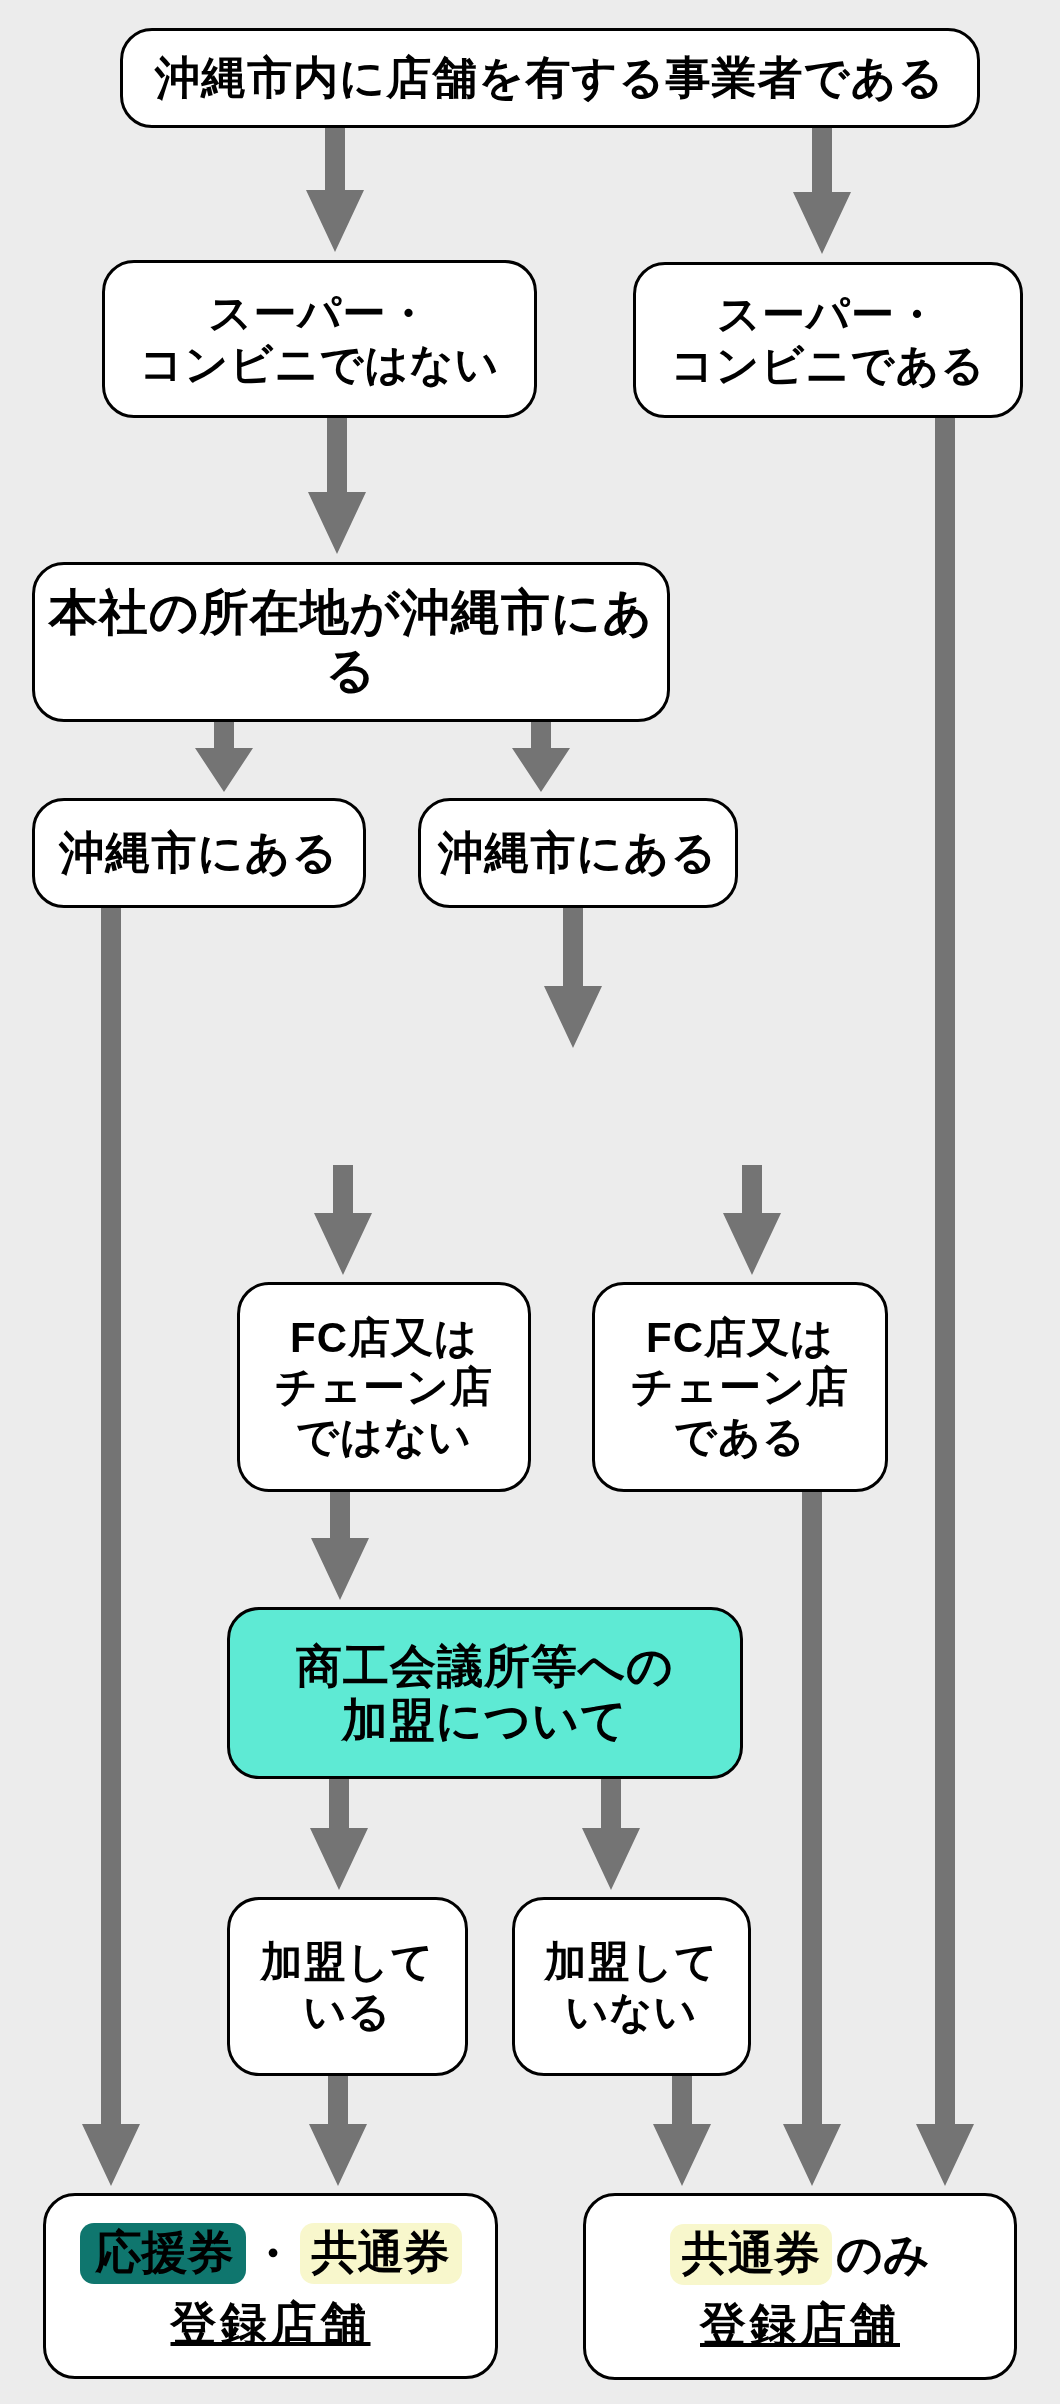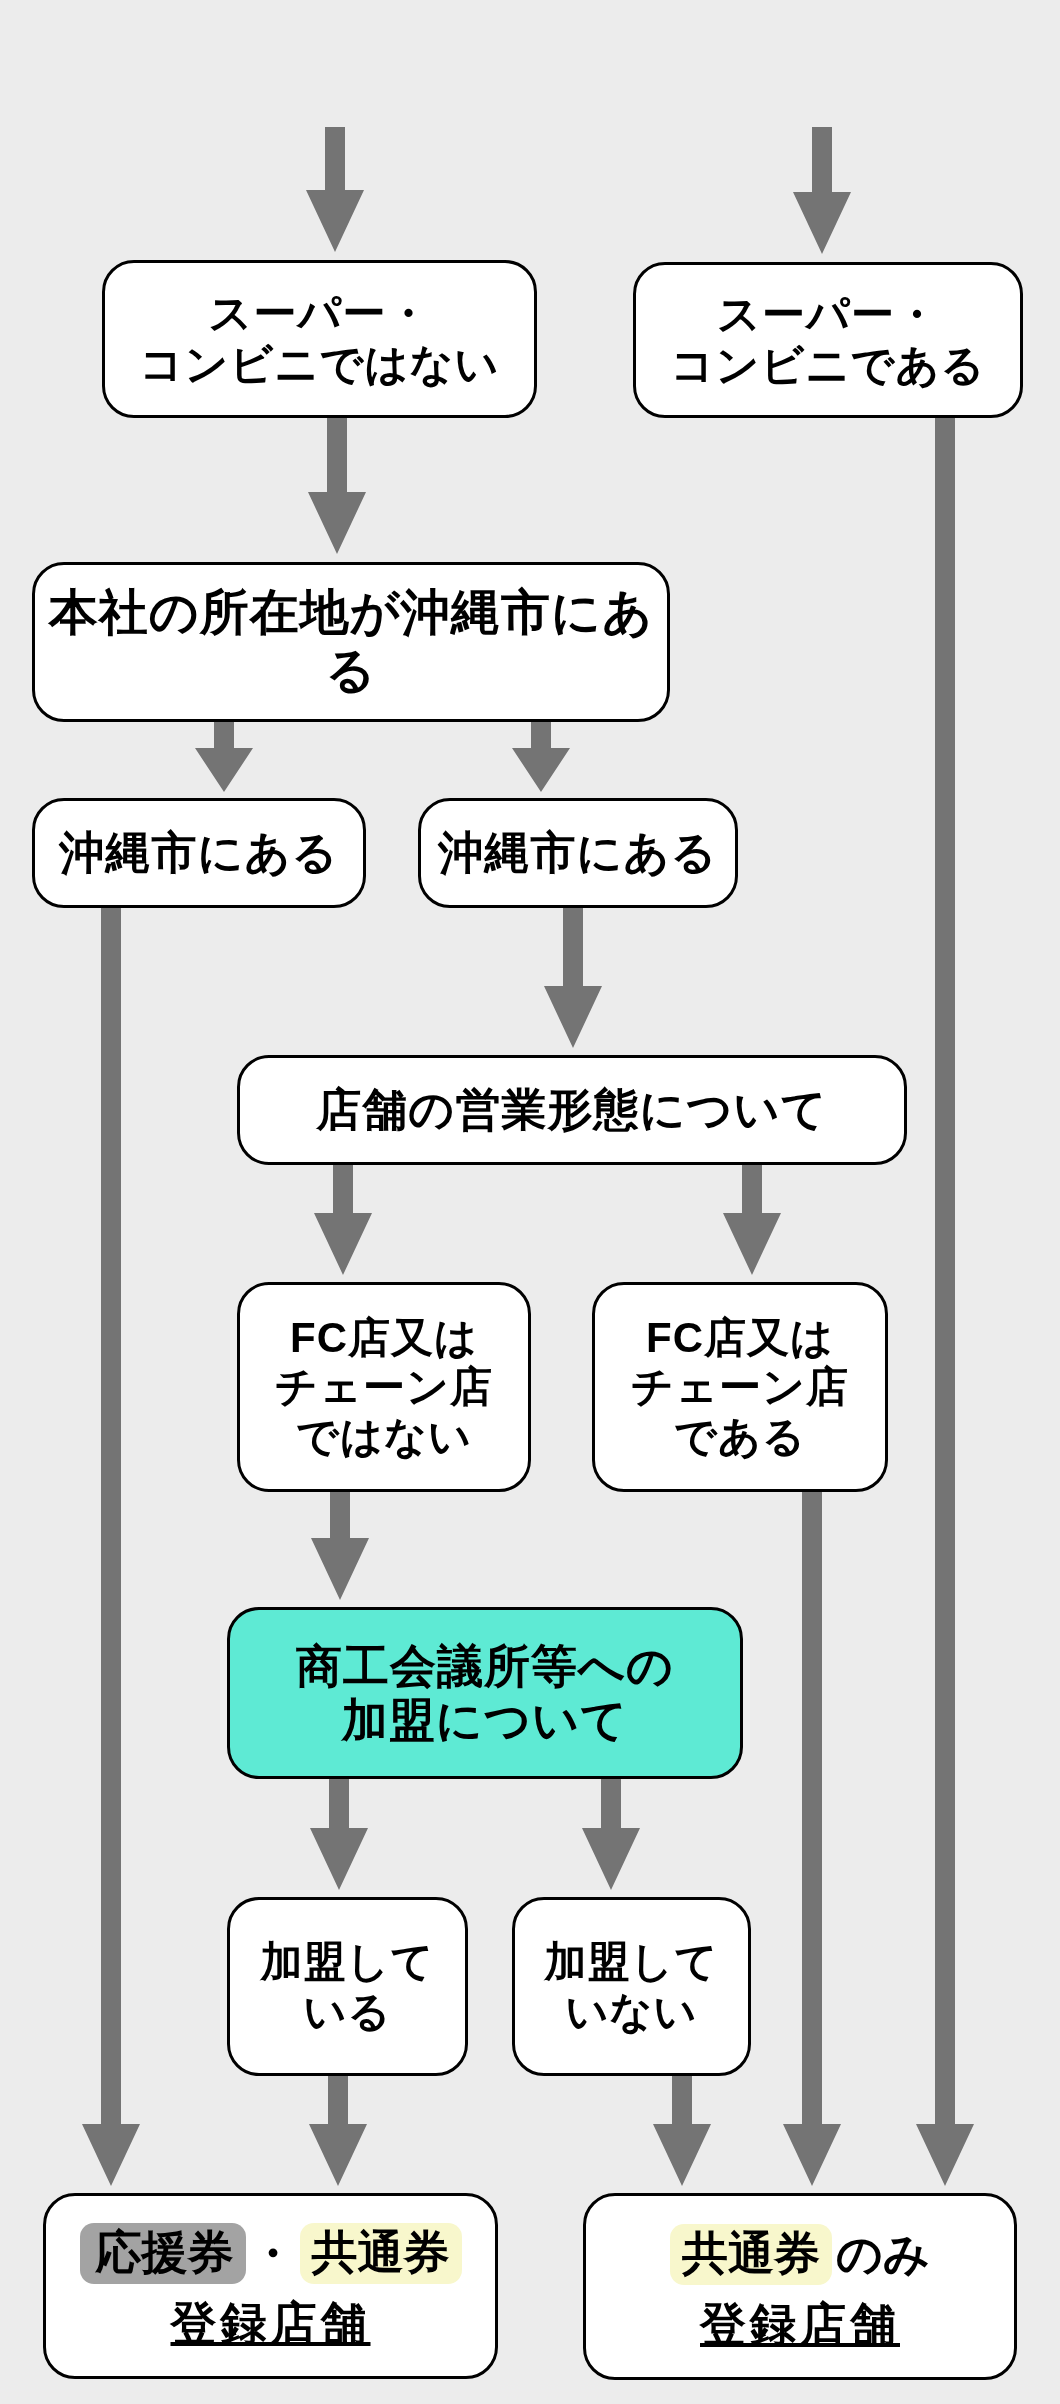--- a/index.html
+++ b/index.html
@@ -73,20 +73,23 @@
       <polygon points="330,1492 350,1492 350,1538 369,1538 340,1600 311,1538 330,1538" fill="#747474"></polygon>
       <polygon points="329,1779 349,1779 349,1828 368,1828 339,1890 310,1828 329,1828" fill="#747474"></polygon>
       <polygon points="601,1779 621,1779 621,1828 640,1828 611,1890 582,1828 601,1828" fill="#747474"></polygon>
       <polygon points="328,2076 348,2076 348,2124 367,2124 338,2186 309,2124 328,2124" fill="#747474"></polygon>
       <polygon points="672,2076 692,2076 692,2124 711,2124 682,2186 653,2124 672,2124" fill="#747474"></polygon>
       <polygon points="101,905 121,905 121,2124 140,2124 111,2186 82,2124 101,2124" fill="#747474"></polygon>
       <polygon points="802,1492 822,1492 822,2124 841,2124 812,2186 783,2124 802,2124" fill="#747474"></polygon>
       <polygon points="935,418 955,418 955,2124 974,2124 945,2186 916,2124 935,2124" fill="#747474"></polygon>
     </svg>
 
+  <div class="flow-box" style="left: 120px; top: 28px; width: 860px; height: 100px; font-size: 45px; background: rgb(255, 255, 255); border-color: rgb(0, 0, 0);">
+    <span class="label">沖縄市内に店舗を有する事業者である</span>
+  </div>
 
   <div class="flow-box" style="left: 102px; top: 260px; width: 435px; height: 158px; font-size: 43px; background: rgb(255, 255, 255); border-color: rgb(0, 0, 0);">
     <span class="label">スーパー・
 コンビニではない</span>
   </div>
 
   <div class="flow-box" style="left: 633px; top: 262px; width: 390px; height: 156px; font-size: 43px; background: rgb(255, 255, 255); border-color: rgb(0, 0, 0);">
     <span class="label">スーパー・
 コンビニである</span>
   </div>
@@ -96,23 +99,20 @@
   </div>
 
   <div class="flow-box" style="left: 32px; top: 798px; width: 334px; height: 110px; font-size: 45px; background: rgb(255, 255, 255); border-color: rgb(0, 0, 0); justify-content: center;">
     <span class="label">沖縄市にある</span>
   </div>
 
   <div class="flow-box" style="left: 418px; top: 798px; width: 320px; height: 110px; font-size: 45px; background: rgb(255, 255, 255); border-color: rgb(0, 0, 0);">
     <span class="label">沖縄市にある</span>
   </div>
 
-  <div class="flow-box" style="left: 237px; top: 1055px; width: 670px; height: 110px; font-size: 45px; background: rgb(255, 255, 255); border-color: rgb(0, 0, 0);">
-    <span class="label">店舗の営業形態について</span>
-  </div>
 
   <div class="flow-box" style="left: 237px; top: 1282px; width: 294px; height: 210px; font-size: 42px; background: rgb(255, 255, 255); border-color: rgb(0, 0, 0);">
     <span class="label">FC店又は
 チェーン店
 ではない</span>
   </div>
 
   <div class="flow-box" style="left: 592px; top: 1282px; width: 296px; height: 210px; font-size: 42px; background: rgb(255, 255, 255); border-color: rgb(0, 0, 0);">
     <span class="label">FC店又は
 チェーン店
@@ -129,21 +129,21 @@
 いる</span>
   </div>
 
   <div class="flow-box" style="left: 512px; top: 1897px; width: 239px; height: 179px; font-size: 42px; background: rgb(255, 255, 255); border-color: rgb(0, 0, 0);">
     <span class="label">加盟して
 いない</span>
   </div>
 
   <div class="flow-box" style="left: 43px; top: 2193px; width: 455px; height: 186px; font-size: 46px; background: rgb(255, 255, 255); border-color: rgb(0, 0, 0);">
     <div class="result-line1">
-      <span class="chip" style="background: #a3a3a3; padding-left: 16px;">応援券</span>
+      <span class="chip" style="background: #0f766e; padding-left: 16px;">応援券</span>
       <span class="sep">・</span>
       <span class="chip" style="background: rgb(248, 247, 204);">共通券</span>
     </div>
     <div class="result-line2">登録店舗</div>
   </div>
 
   <div class="flow-box" style="left: 583px; top: 2193px; width: 434px; height: 187px; font-size: 46px; background: rgb(255, 255, 255); border-color: rgb(0, 0, 0);">
     <div class="result-line1">
       <span class="chip" style="background: rgb(248, 247, 204);">共通券</span>
       <span class="suffix">のみ</span>

